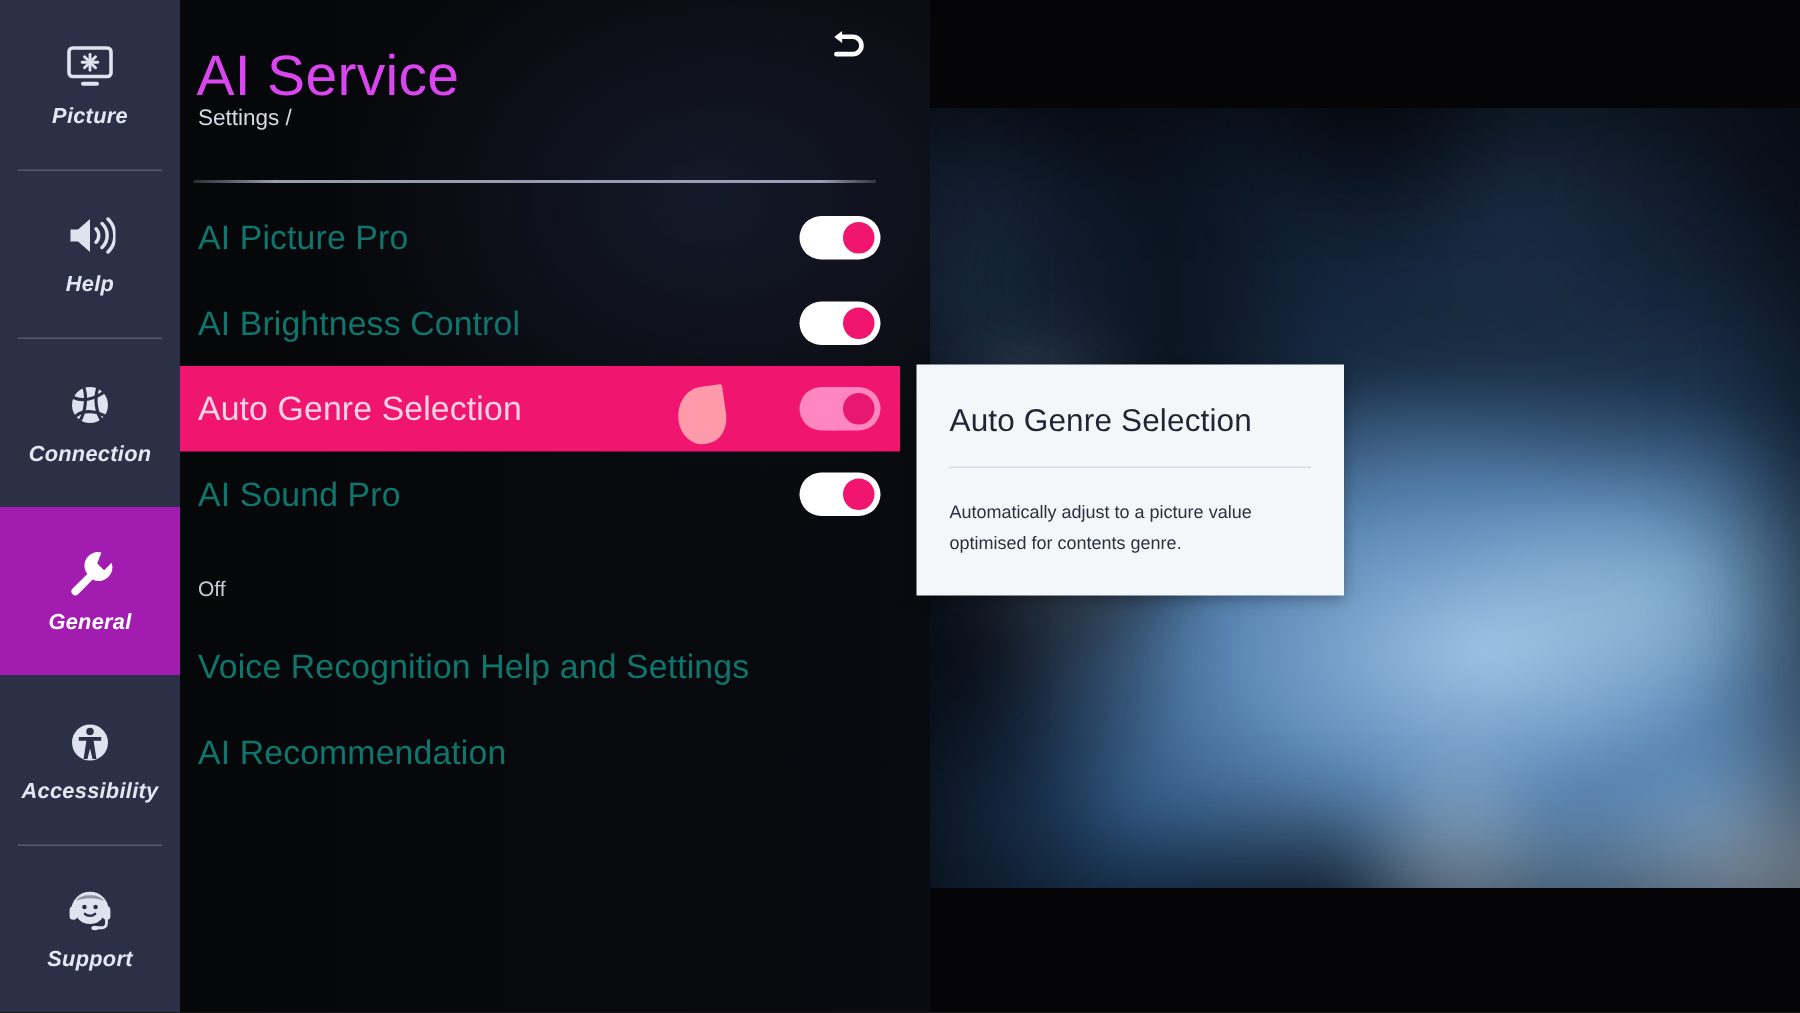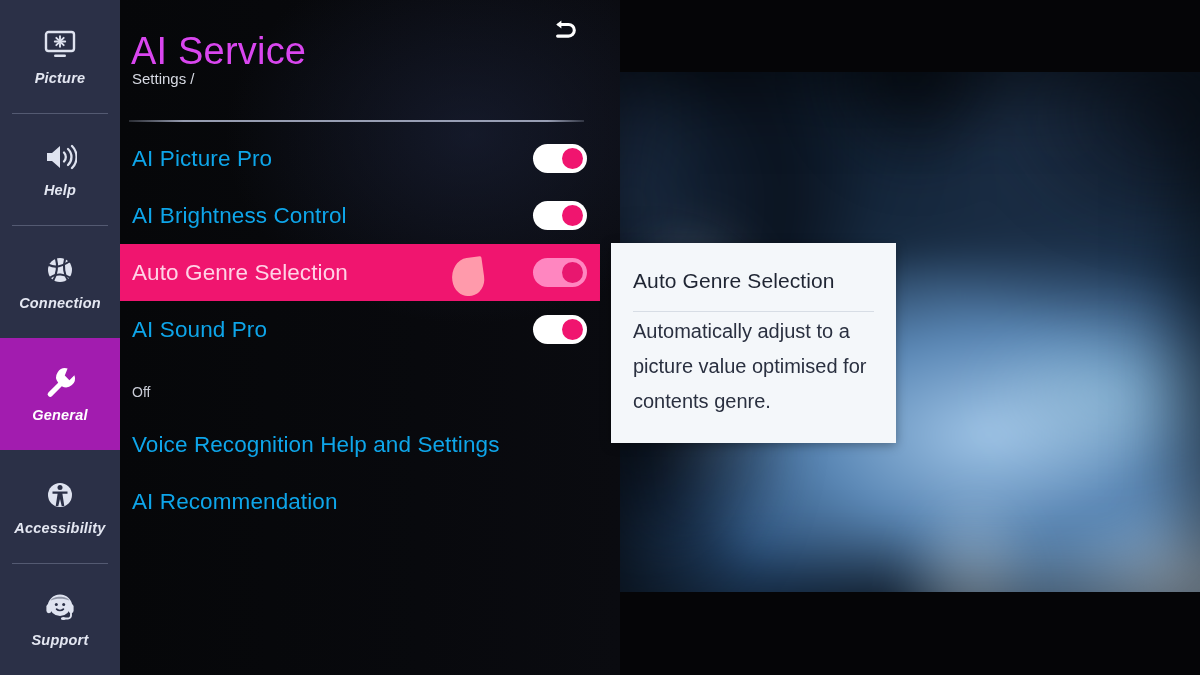--- a/index.html
+++ b/index.html
@@ -160,21 +160,21 @@
     height: 57px;
     display: flex;
     align-items: center;
     padding: 0 8px 0 12px;
     cursor: pointer;
   }
   .row.tall { height: 58px; align-items: flex-start; padding-top: 6px; }
   .row .labels { display: flex; flex-direction: column; justify-content: center; flex: 1; min-width: 0; }
   .row .r-label {
     font-size: 22.5px;
-    color: #0ea5e9;
+    color: #0f766e;
     font-weight: 400;
     letter-spacing: .1px;
     white-space: nowrap;
   }
   .row .r-sub {
     font-size: 14px;
     color: #c9ccd6;
     margin-top: 20px;
   }
   .row.selected {
@@ -226,22 +226,22 @@
   }
   #tooltip-title {
     font-size: 21px;
     color: #1f2533;
     font-weight: 400;
     padding-bottom: 18px;
     border-bottom: 1px solid #d7dde5;
     letter-spacing: .1px;
   }
   #tooltip-body {
-    margin-top: 2px;
-    font-size: 20px;
+    margin-top: 19px;
+    font-size: 12px;
     line-height: 1.75;
     color: #2a3040;
   }
 </style>
 </head>
 <body>
 
 <div id="screen">
 
   <div id="video-backdrop">

